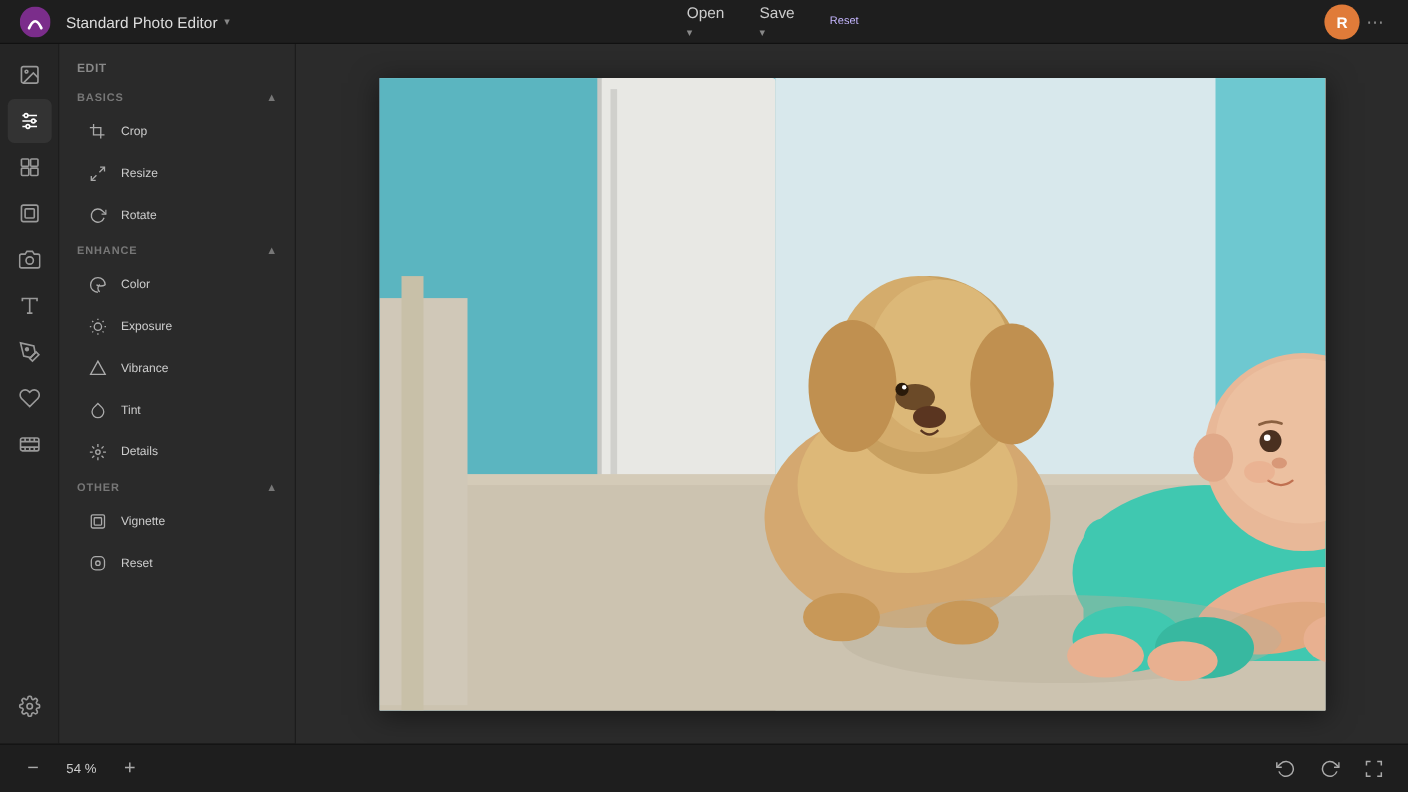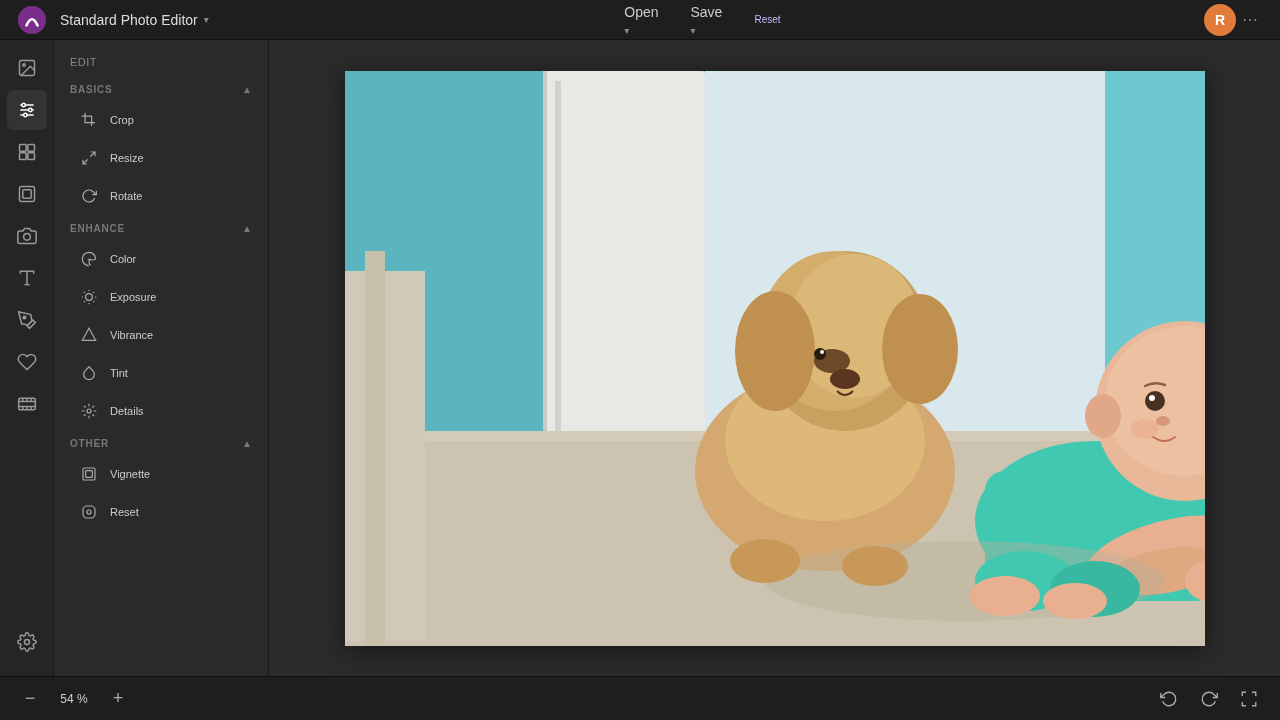--- a/index.html
+++ b/index.html
@@ -153,21 +153,21 @@
       flex-direction: column;
       overflow-y: auto;
     }
     .left-panel::-webkit-scrollbar { width: 4px; }
     .left-panel::-webkit-scrollbar-track { background: #2a2a2a; }
     .left-panel::-webkit-scrollbar-thumb { background: #444; }
 
     .panel-header {
       padding: 16px 16px 8px 16px;
       font-size: 11px;
-      font-weight: 400;
+      font-weight: 700;
       color: #888;
       letter-spacing: 0.5px;
       text-transform: uppercase;
     }
 
     .section-header {
       display: flex;
       align-items: center;
       justify-content: space-between;
       padding: 8px 16px 6px 16px;

